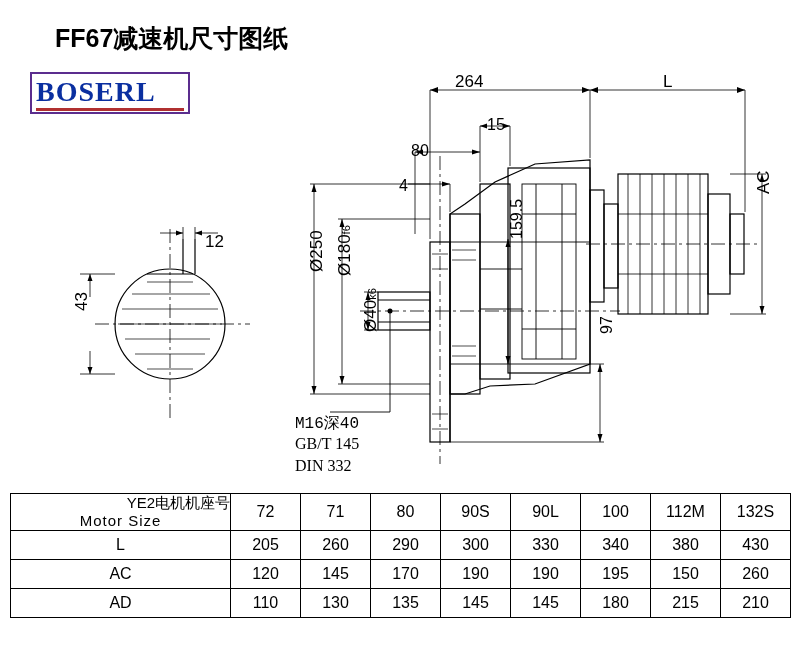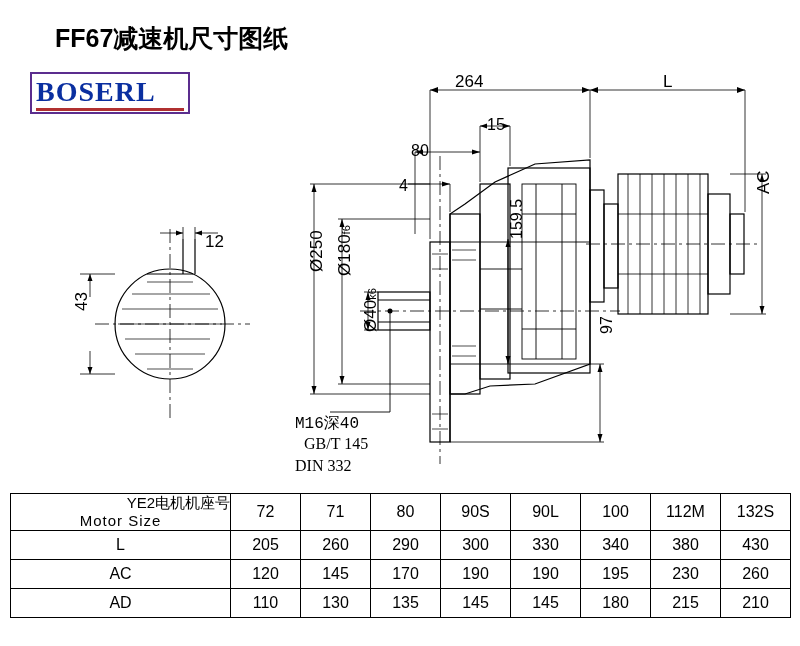--- a/index.html
+++ b/index.html
@@ -310,21 +310,21 @@
 
   <div style="position:absolute; left:335px; top:272px; font-size:17px; transform:rotate(-90deg); transform-origin:left top; white-space:nowrap;">
     <span>Ø180</span><span style="font-size:11px;">f6</span>
   </div>
 
   <div style="position:absolute; left:361px; top:328px; font-size:17px; transform:rotate(-90deg); transform-origin:left top; white-space:nowrap;">
     <span>Ø40</span><span style="font-size:11px;">k6</span>
   </div>
 
   <div style="position:absolute; left:295px; top:409px; font-family:Liberation Mono, monospace; font-size:16px;">M16深40</div>
-  <div style="position:absolute; left:295px; top:431px; font-family:'Liberation Serif', serif; font-size:16px;margin-left:9px;">GB/T 145</div>
+  <div style="position:absolute; left:295px; top:431px; font-family:'Liberation Serif', serif; font-size:16px;">GB/T 145</div>
   <div style="position:absolute; left:295px; top:453px; font-family:'Liberation Serif', serif; font-size:16px;">DIN 332</div>
 
   <table class="spec-table">
     <colgroup>
       <col style="width:220px">
       <col style="width:70px">
         <col style="width:70px">
         <col style="width:70px">
         <col style="width:70px">
       <col style="width:70px">
@@ -359,21 +359,21 @@
         <td>430</td>
       </tr>
       <tr>
         <td class="rowlabel">AC</td>
         <td>120</td>
         <td>145</td>
         <td>170</td>
         <td>190</td>
         <td>190</td>
         <td>195</td>
-        <td>230</td>
+        <td>150</td>
         <td>260</td>
       </tr>
       <tr>
         <td class="rowlabel">AD</td>
         <td>110</td>
         <td>130</td>
         <td>135</td>
         <td>145</td>
         <td>145</td>
         <td>180</td>

